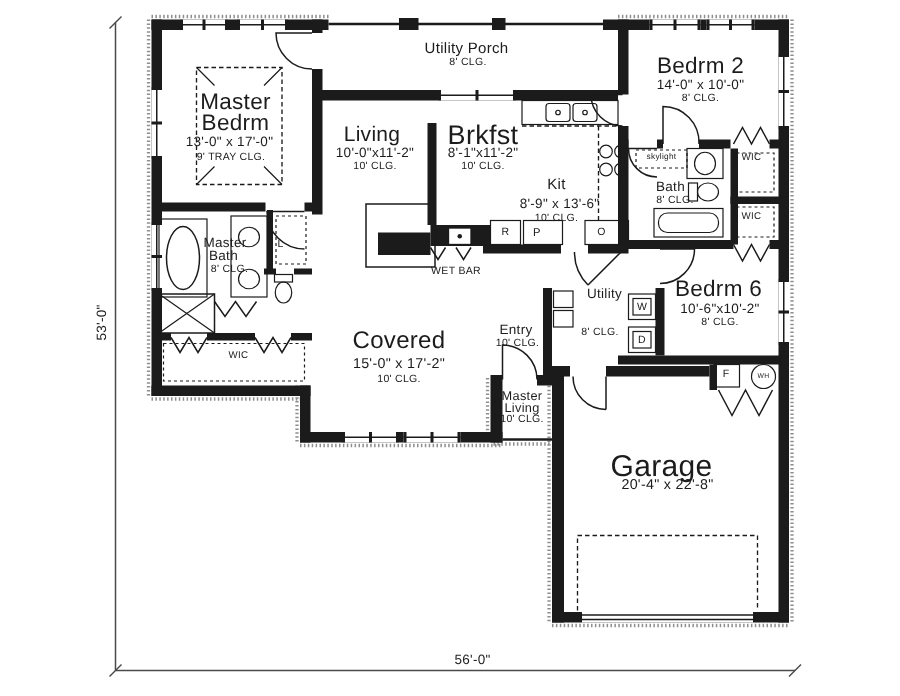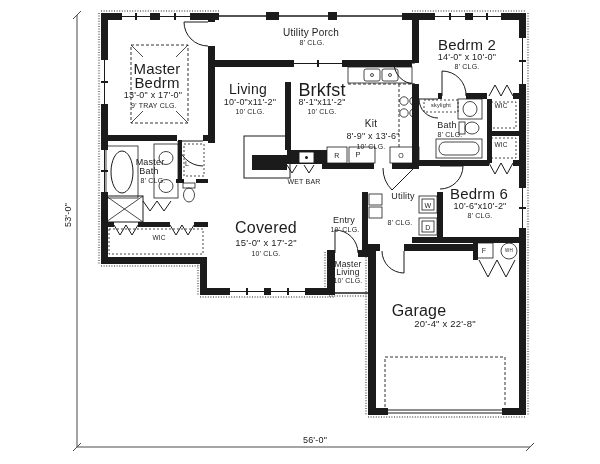--- a/index.html
+++ b/index.html
@@ -321,21 +321,21 @@
 <span class="lbl" style="left:266px;top:253px;font-size:7px">10' CLG.</span>
 <span class="lbl" style="left:304px;top:181px;font-size:7px">WET BAR</span>
 
 <span class="lbl" style="left:344px;top:220px;font-size:9px">Entry</span>
 <span class="lbl" style="left:345px;top:229px;font-size:7px">10' CLG.</span>
 
 <span class="lbl" style="left:348px;top:264px;font-size:8.5px">Master</span>
 <span class="lbl" style="left:348px;top:272px;font-size:8.5px">Living</span>
 <span class="lbl" style="left:348px;top:280px;font-size:7px">10' CLG.</span>
 
-<span class="lbl" style="left:419px;top:311px;font-size:16px">Garage</span>
+<span class="lbl" style="left:441px;top:311px;font-size:20px">Garage</span>
 <span class="lbl" style="left:445px;top:324px;font-size:9.5px">20'-4" x 22'-8"</span>
 
 <span class="lbl" style="left:484px;top:250px;font-size:7px">F</span>
 <span class="lbl" style="left:509px;top:251px;font-size:4.5px">WH</span>
 
 <span class="lbl" style="left:337px;top:155px;font-size:7px">R</span>
 <span class="lbl" style="left:358px;top:155px;font-size:7.5px">P</span>
 <span class="lbl" style="left:401px;top:155px;font-size:7px">O</span>
 
 <span class="lbl" style="left:315px;top:440px;font-size:9px">56'-0"</span>

